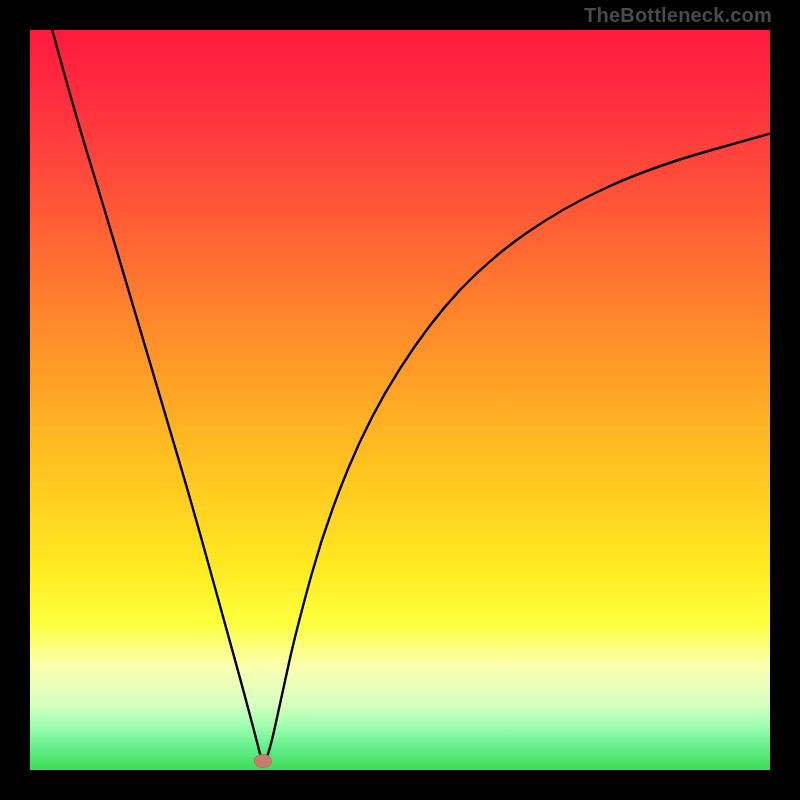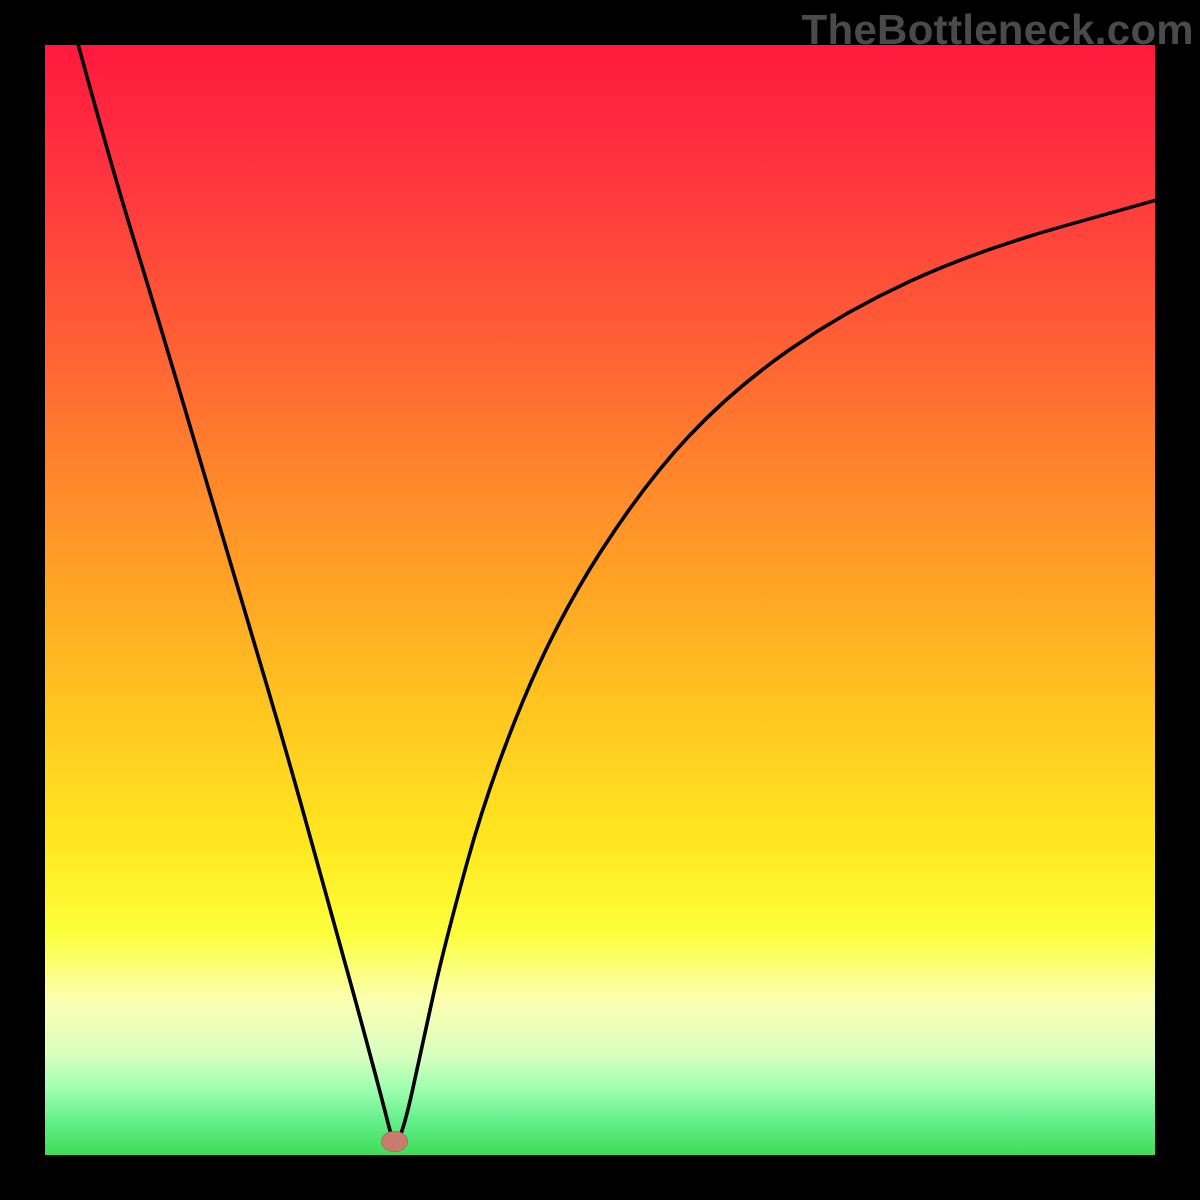--- a/index.html
+++ b/index.html
@@ -13,23 +13,23 @@
   }
   .frame {
     position: relative;
     width: 800px;
     height: 800px;
     background: #000;
   }
   .watermark {
     position: absolute;
     top: 4px;
-    right: 4px;
+    right: 28px;
     color: #4a4a4a;
-    font-size: 28px;
+    font-size: 20px;
     font-weight: 600;
     letter-spacing: 0.2px;
     user-select: none;
   }
   .plot-area {
     position: absolute;
     left: 30px;
     top: 30px;
     width: 740px;
     height: 740px;

